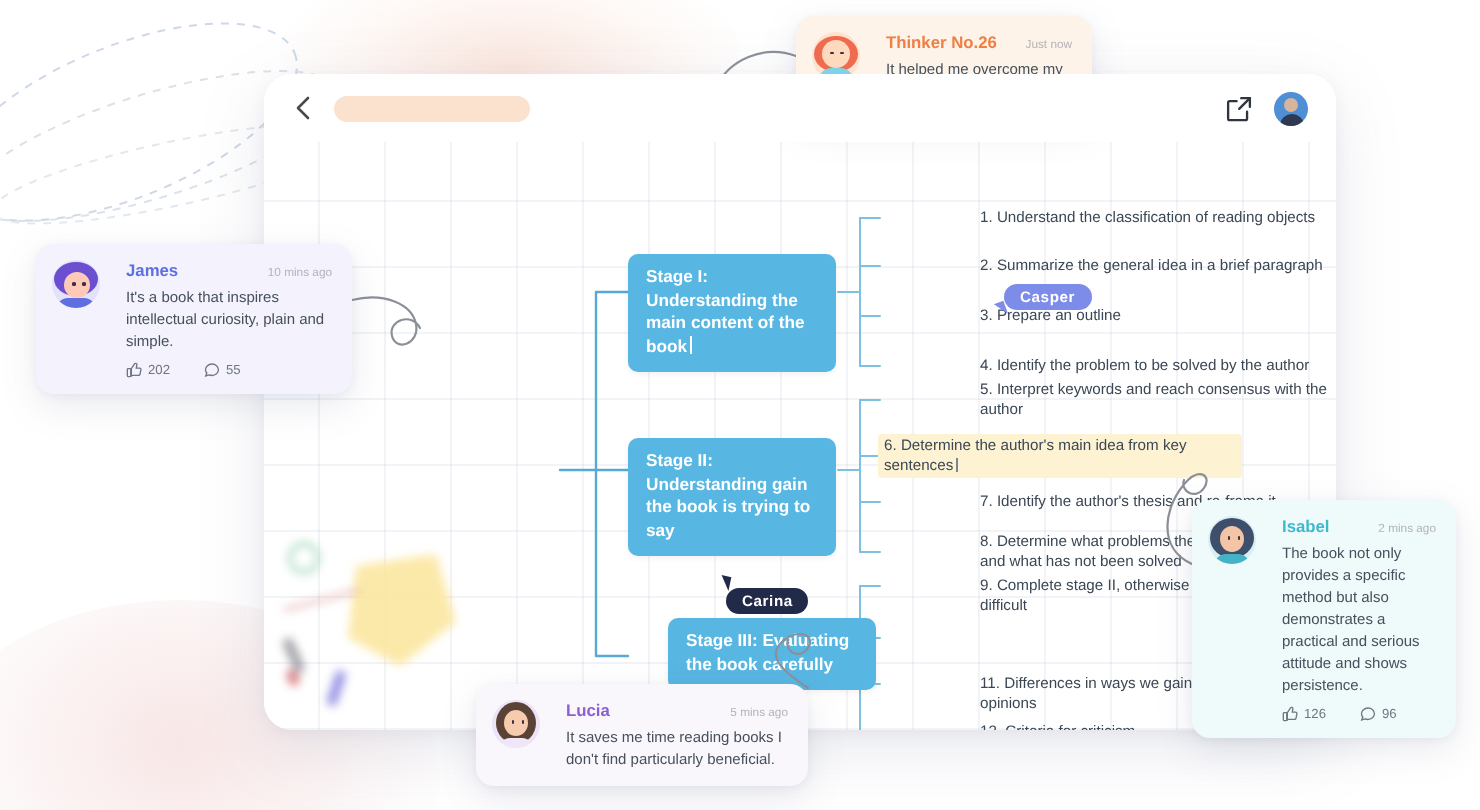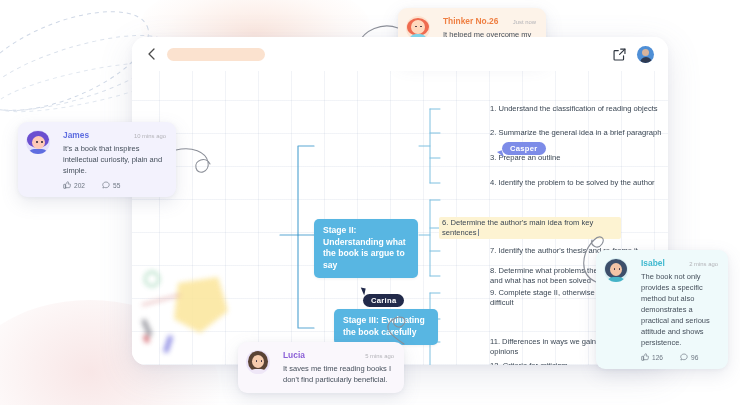--- a/index.html
+++ b/index.html
@@ -216,31 +216,35 @@
           <path d="M287 257 H298"></path>
           <path d="M298 222 V295"></path>
           <path d="M298 222 H308"></path>
             <path d="M298 248 H308"></path>
           <path d="M298 271 H308"></path>
             <path d="M298 295 H308"></path>
         </g>
       </svg>
 
 
+      <div class="node-stage s1">
+        <span>Stage I: Understanding the main content of the book</span><span class="caret"></span>
+      </div>
       <div class="node-stage s2">
-        <span>Stage II: Understanding what the book is argue to say</span>
+        <span>Stage II: Understanding gain the book is trying to say</span>
       </div>
       <div class="node-stage s3">
         <span>Stage III: Evaluating the book carefully</span>
       </div>
 
       <div class="leaf" style="top:33px">1. Understand the classification of reading objects</div>
       <div class="leaf" style="top:57px">2. Summarize the general idea in a brief paragraph</div>
       <div class="leaf" style="top:82px">3. Prepare an outline</div>
       <div class="leaf" style="top:107px">4. Identify the problem to be solved by the author</div>
+      <div class="leaf" style="top:119px">5. Interpret keywords and reach consensus with the author</div>
       <div class="leaf hl" style="top:146px">
         <span>6. Determine the author's main idea from key sentences</span><span class="caret"></span>
       </div>
       <div class="leaf" style="top:175px">7. Identify the author's thesis and re-frame it</div>
       <div class="leaf" style="top:195px">8. Determine what problems the author has solved and what has not been solved</div>
       <div class="leaf" style="top:217px">9. Complete stage II, otherwise an evaluation will be difficult</div>
       <div class="leaf" style="top:266px">11. Differences in ways we gain knowledge personal opinions</div>
       <div class="leaf" style="top:290px">12. Criteria for criticism</div>
 
       <div class="cursor-pill pill-casper">

